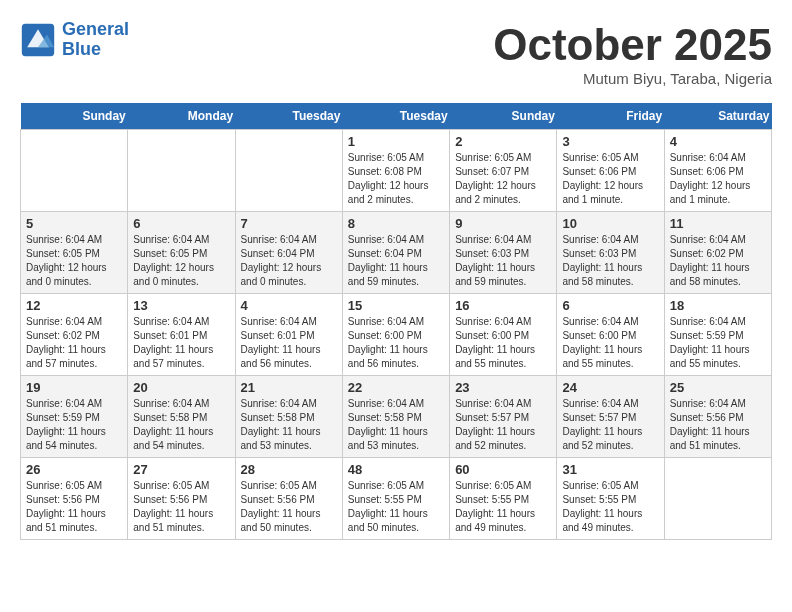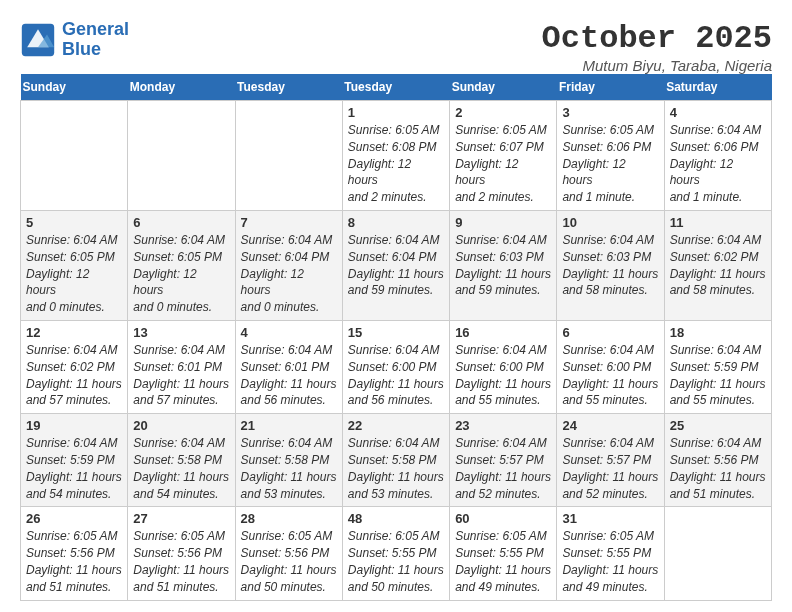--- a/index.html
+++ b/index.html
@@ -7,81 +7,79 @@
       font-family: Arial, sans-serif;
       background: #fff;
       width: 792px;
       min-height: 612px;
       padding: 20px;
     }
     .header {
       display: flex;
       justify-content: space-between;
       align-items: flex-start;
+      margin-bottom: 16px;
     }
     .logo {
       display: flex;
       align-items: center;
       gap: 6px;
     }
     .logo-text {
       font-size: 18px;
       font-weight: bold;
       color: #2a6db5;
       line-height: 1.1;
     }
     .logo-icon {
       width: 36px;
       height: 36px;
     }
     .title-block {
       text-align: right;
     }
     .month-title {
-      font-size: 32px;
+      font-size: 44px;
       font-weight: bold;
       color: #333;
-      font-family: Liberation Mono, monospace;
     }
     .subtitle {
       font-size: 15px;
       color: #555;
-      font-style: italic;
     }
     table {
       width: 100%;
       border-collapse: collapse;
       font-size: 11px;
     }
     .day-header {
       background: #2a6db5;
       color: #fff;
-      text-align: left;
+      text-align: right;
       padding: 6px 2px;
       font-size: 12px;
       font-weight: bold;
     }
     td {
       border: 1px solid #ccc;
       vertical-align: top;
       padding: 4px 5px;
       width: calc(100% / 7);
       height: 80px;
       color: #333;
     }
     .day-num {
       font-size: 13px;
       font-weight: bold;
       margin-bottom: 2px;
     }
     .cell-info {
-      font-size: 12px;
+      font-size: 10px;
       line-height: 1.4;
       color: #333;
-      font-style: italic;
     }
     .empty-cell {
       background: #f9f9f9;
     }
     tr:nth-child(odd) td {
       background: #fff;
     }
     tr:nth-child(even) td {
       background: #f3f3f3;
     }

